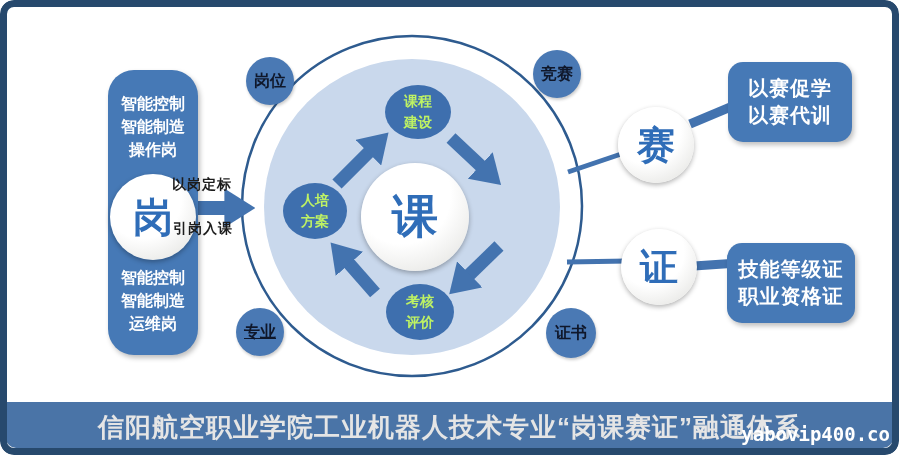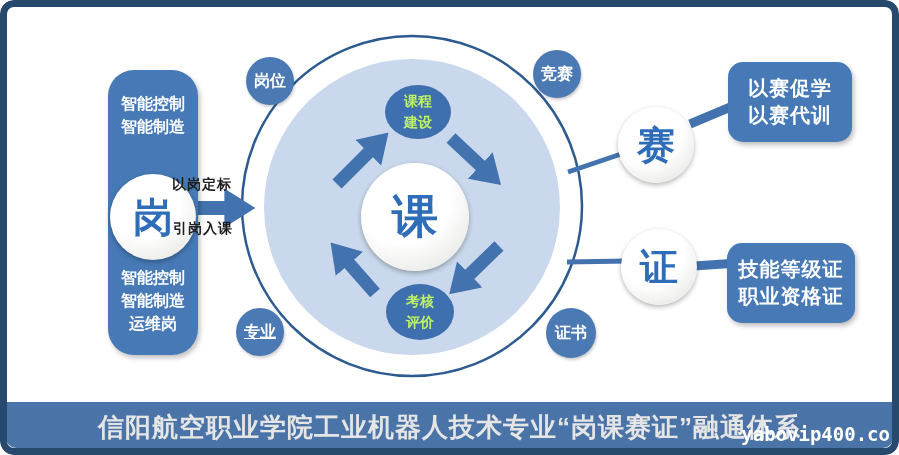--- a/index.html
+++ b/index.html
@@ -57,21 +57,21 @@
     display:flex;align-items:center;justify-content:center;
   }
   .node span{display:block;width:2.3em;}
   .node.n-top{left:385px;top:85px;width:66px;height:54px;}
   .node.n-right{left:486px;top:184px;width:64px;height:56px;}
   .node.n-bottom{left:386px;top:284px;width:68px;height:56px;}
   .node.n-left{left:283px;top:183px;width:64px;height:56px;}
 
   .badge{
     position:absolute;z-index:3;background:var(--badge,#4a79b4);border-radius:50%;
-    color:#ffffff;font-weight:bold;font-size:16px;
+    color:#0f172a;font-weight:bold;font-size:16px;
     display:flex;align-items:center;justify-content:center;
     box-shadow:1px 2px 3px rgba(0,0,0,0.2);
   }
   .badge.b-tl{left:246px;top:57px;width:48px;height:48px;}
   .badge.b-tr{left:533px;top:50px;width:48px;height:48px;}
   .badge.b-bl{left:236px;top:308px;width:48px;height:48px;text-decoration:underline;}
   .badge.b-br{left:546px;top:308px;width:50px;height:50px;}
 
   .side-box{
     position:absolute;z-index:3;background:var(--panel,#4679b6);border-radius:15px;
@@ -120,39 +120,43 @@
     <line class="arrow" x1="337" y1="184" x2="372" y2="149" stroke-width="13" marker-end="url(#head)"></line>
     <line class="arrow" x1="451" y1="138" x2="484" y2="169" stroke-width="13" marker-end="url(#head)"></line>
     <line class="arrow" x1="499" y1="246" x2="466" y2="278" stroke-width="13" marker-end="url(#head)"></line>
     <line class="arrow" x1="375" y1="293" x2="346" y2="260" stroke-width="13" marker-end="url(#head)"></line>
   </svg>
 
   <div class="left-panel">
     <div class="panel-text top">
       <span>智能控制</span>
       <span>智能制造</span>
+      <span>操作岗</span>
     </div>
     <div class="white-circle gang-circle">
       <span>岗</span>
     </div>
     <div class="panel-text bottom">
       <span>智能控制</span>
       <span>智能制造</span>
       <span>运维岗</span>
     </div>
   </div>
 
   <div class="flow-label top">以岗定标</div>
   <div class="flow-label bottom">引岗入课</div>
 
   <div class="node n-top">
     <span>课程建设</span>
   </div>
   <div class="node n-bottom">
     <span>考核评价</span>
+  </div>
+  <div class="node n-left">
+    <span>人培方案</span>
   </div>
 
   <div class="white-circle ke-circle">
     <span>课</span>
   </div>
 
   <div class="badge b-tl">岗位</div>
   <div class="badge b-tr">竞赛</div>
   <div class="badge b-bl">专业</div>
   <div class="badge b-br">证书</div>

